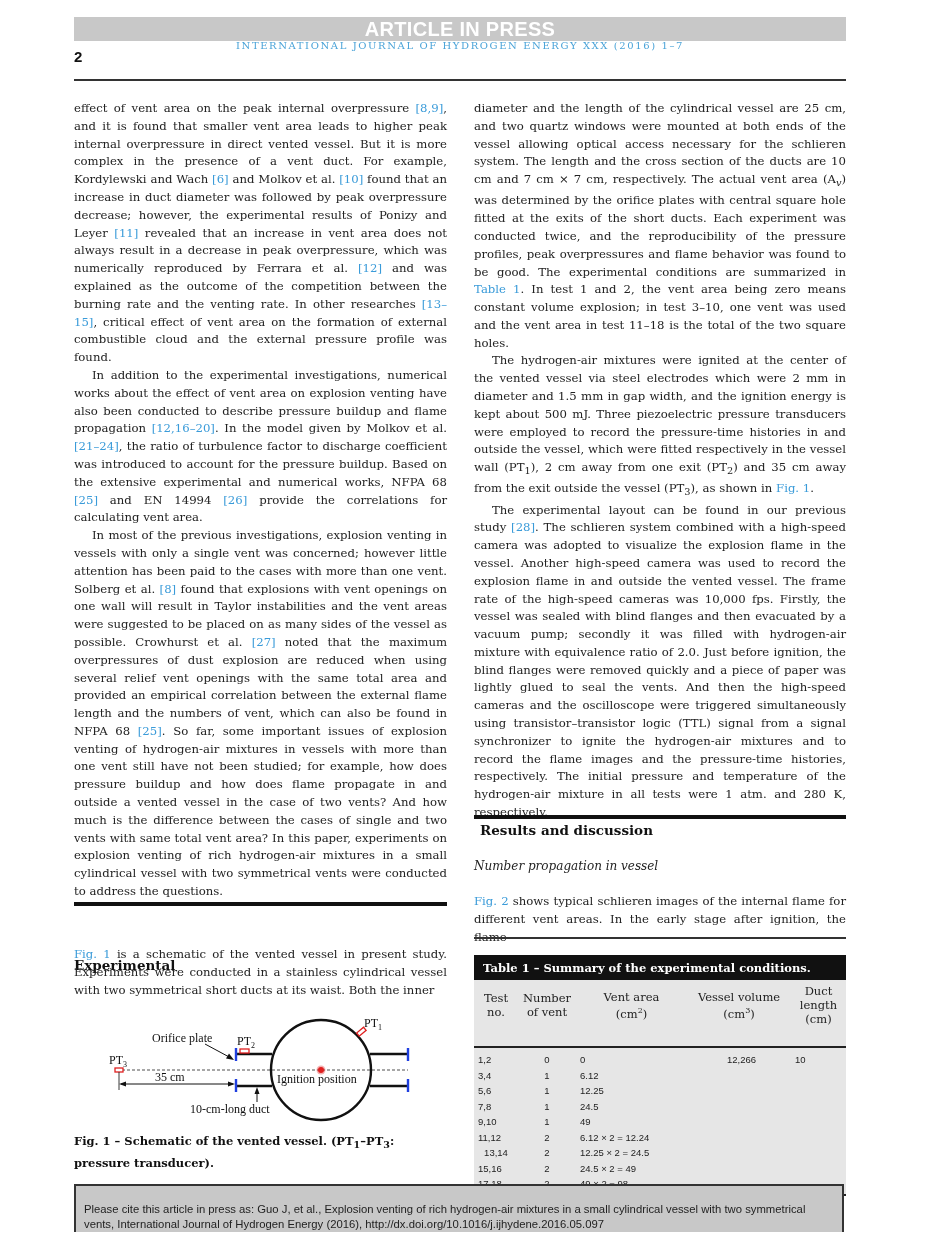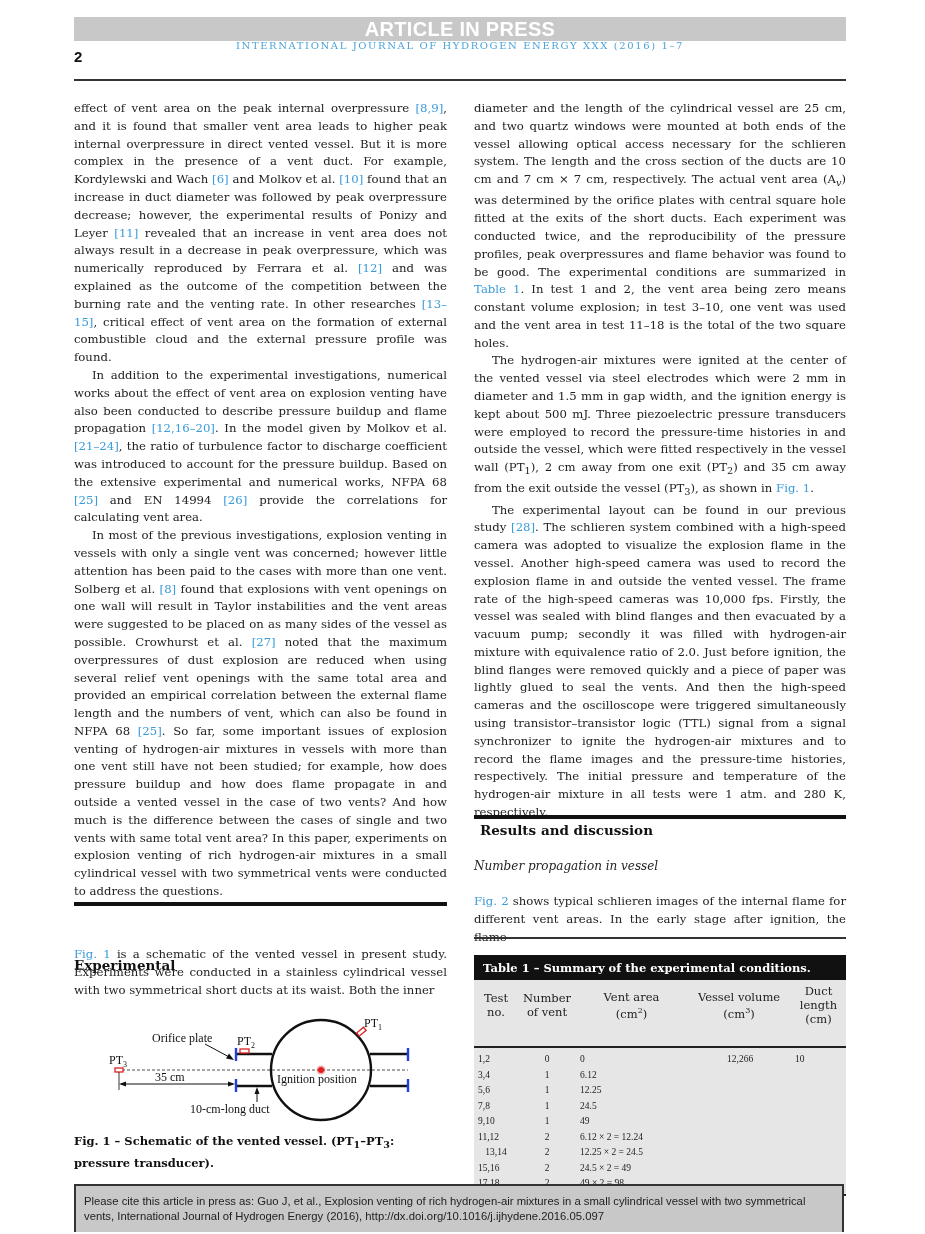--- a/index.html
+++ b/index.html
@@ -17,25 +17,25 @@
   .sec-rule { position:absolute; height:4px; background:#111; }
   .sec-title { position:absolute; font-weight:bold; font-size:13.5px; font-family:"DejaVu Serif", serif; color:#111; }
   .subsec { position:absolute; font-style:italic; font-size:12px; font-family:"DejaVu Serif", serif; }
   .fig { position:absolute; left:105px; top:1010px; width:310px; height:112px; }
   .fig-caption { position:absolute; left:74px; top:1132px; width:373px; font-weight:bold; font-size:11.5px; line-height:18px; font-family:"DejaVu Serif", serif; color:#111; }
   .table-wrap { position:absolute; left:474px; top:955px; width:372px; }
   .table-title { background:#111; color:#fff; font-weight:bold; font-size:11.5px; padding:6px 9px 5px 9px; font-family:"DejaVu Serif", serif; }
   .table-body { background:#e6e6e6; }
   table { border-collapse:collapse; width:100%; }
   thead th { font-weight:normal; font-size:11.5px; line-height:14px; padding:4px 3px 20px 3px; color:#222; border-bottom:2px solid #222; font-family:"DejaVu Serif", serif; }
-  tbody td { font-family:Liberation Serif, serif; font-size:9.5px; line-height:15.5px; padding:0 4px; color:#222; }
+  tbody td { font-family:Liberation Sans, sans-serif; font-size:9.5px; line-height:15.5px; padding:0 4px; color:#222; }
   tbody tr:first-child td { padding-top:4px; }
   tbody tr:last-child td { padding-bottom:2px; }
   .table-bottom { border-top:2px solid #222; }
-  .cite-box { position:absolute; left:74px; top:1184px; width:770px; height:48px; background:#c8c8c8; border:2px solid #333; border-bottom:none; box-sizing:border-box; padding:8px 8px; font-family:"Liberation Sans", sans-serif; font-size:11.3px; line-height:15px; color:#222; }
+  .cite-box { position:absolute; left:74px; top:1184px; width:770px; height:48px; background:#c8c8c8; border:2px solid #333; border-bottom:none; box-sizing:border-box; padding:16px 8px; font-family:"Liberation Sans", sans-serif; font-size:11.3px; line-height:15px; color:#222; }
 </style>
 </head>
 <body>
 
 <div class="press-banner">ARTICLE IN PRESS</div>
 <div class="page-no">2</div>
 <div class="journal">INTERNATIONAL JOURNAL OF HYDROGEN ENERGY XXX (2016) 1–7</div>
 <div class="head-rule"></div>
 
 <div class="col left">

